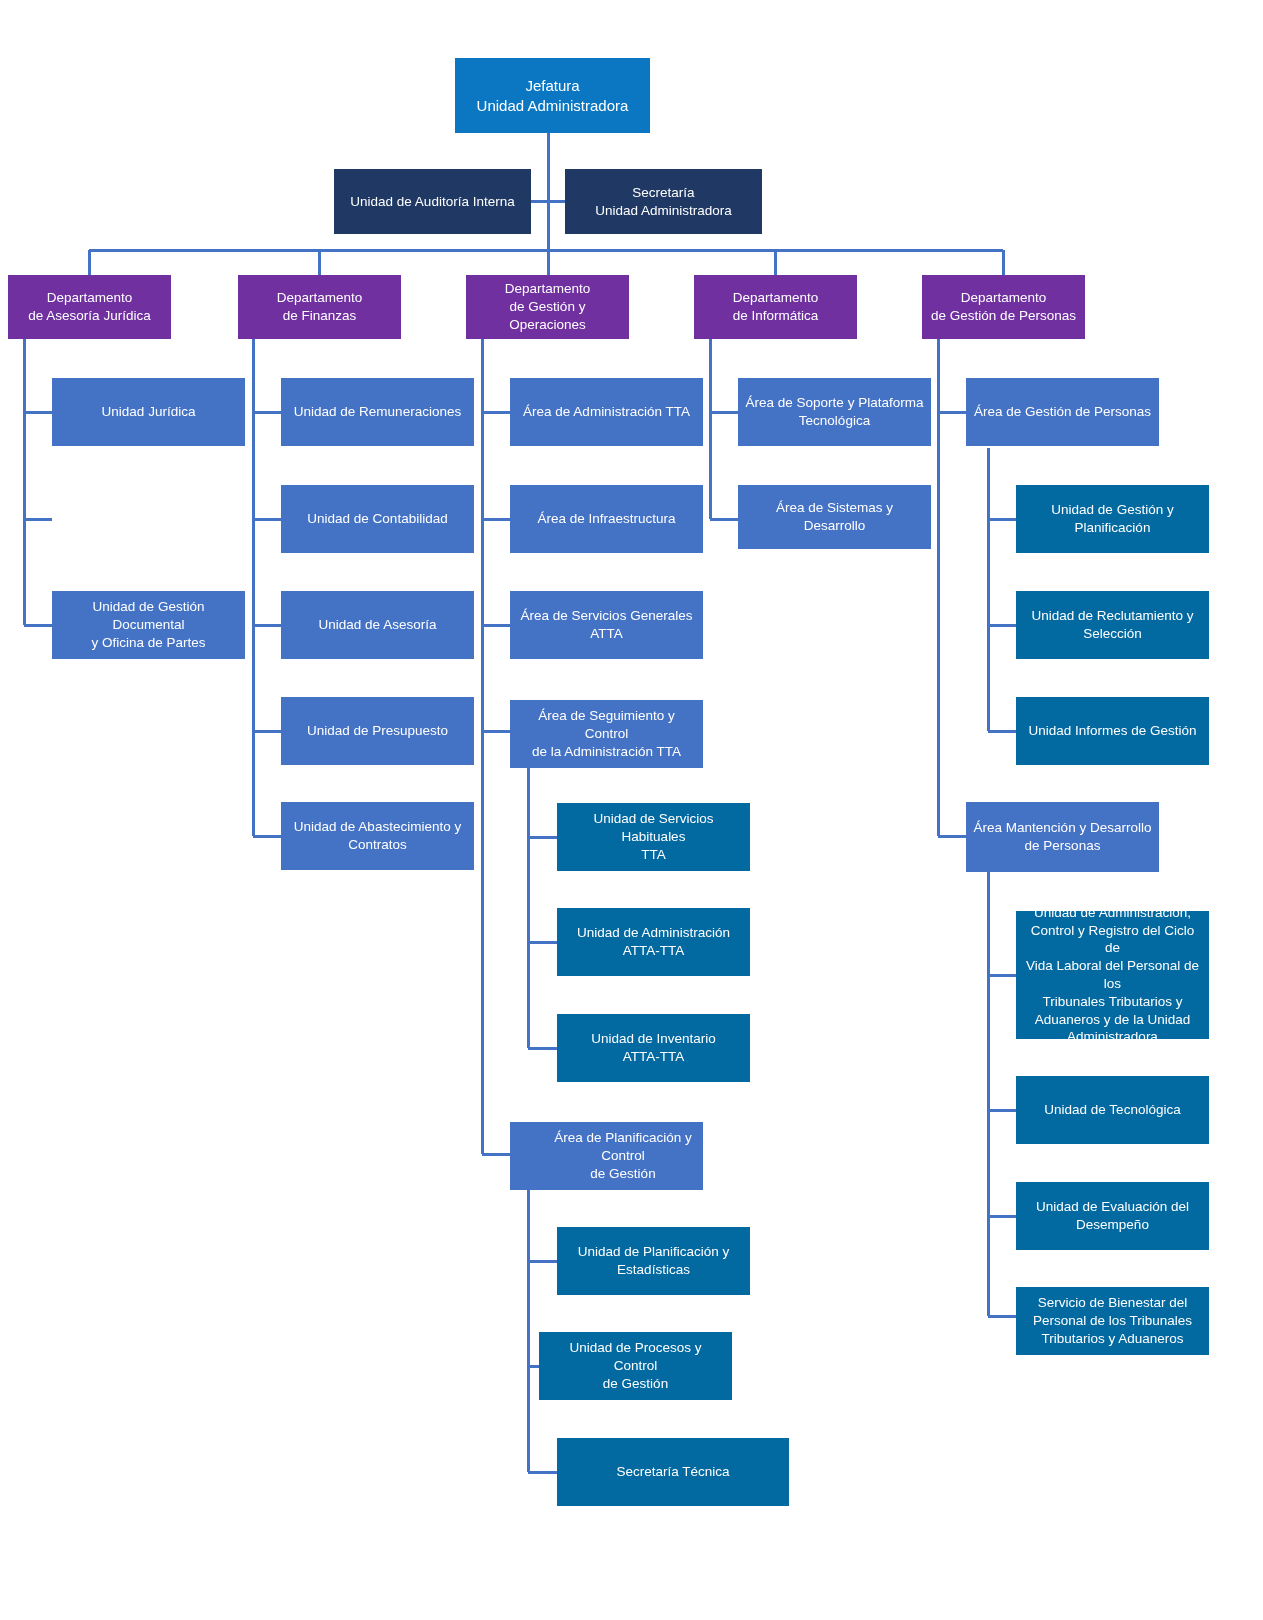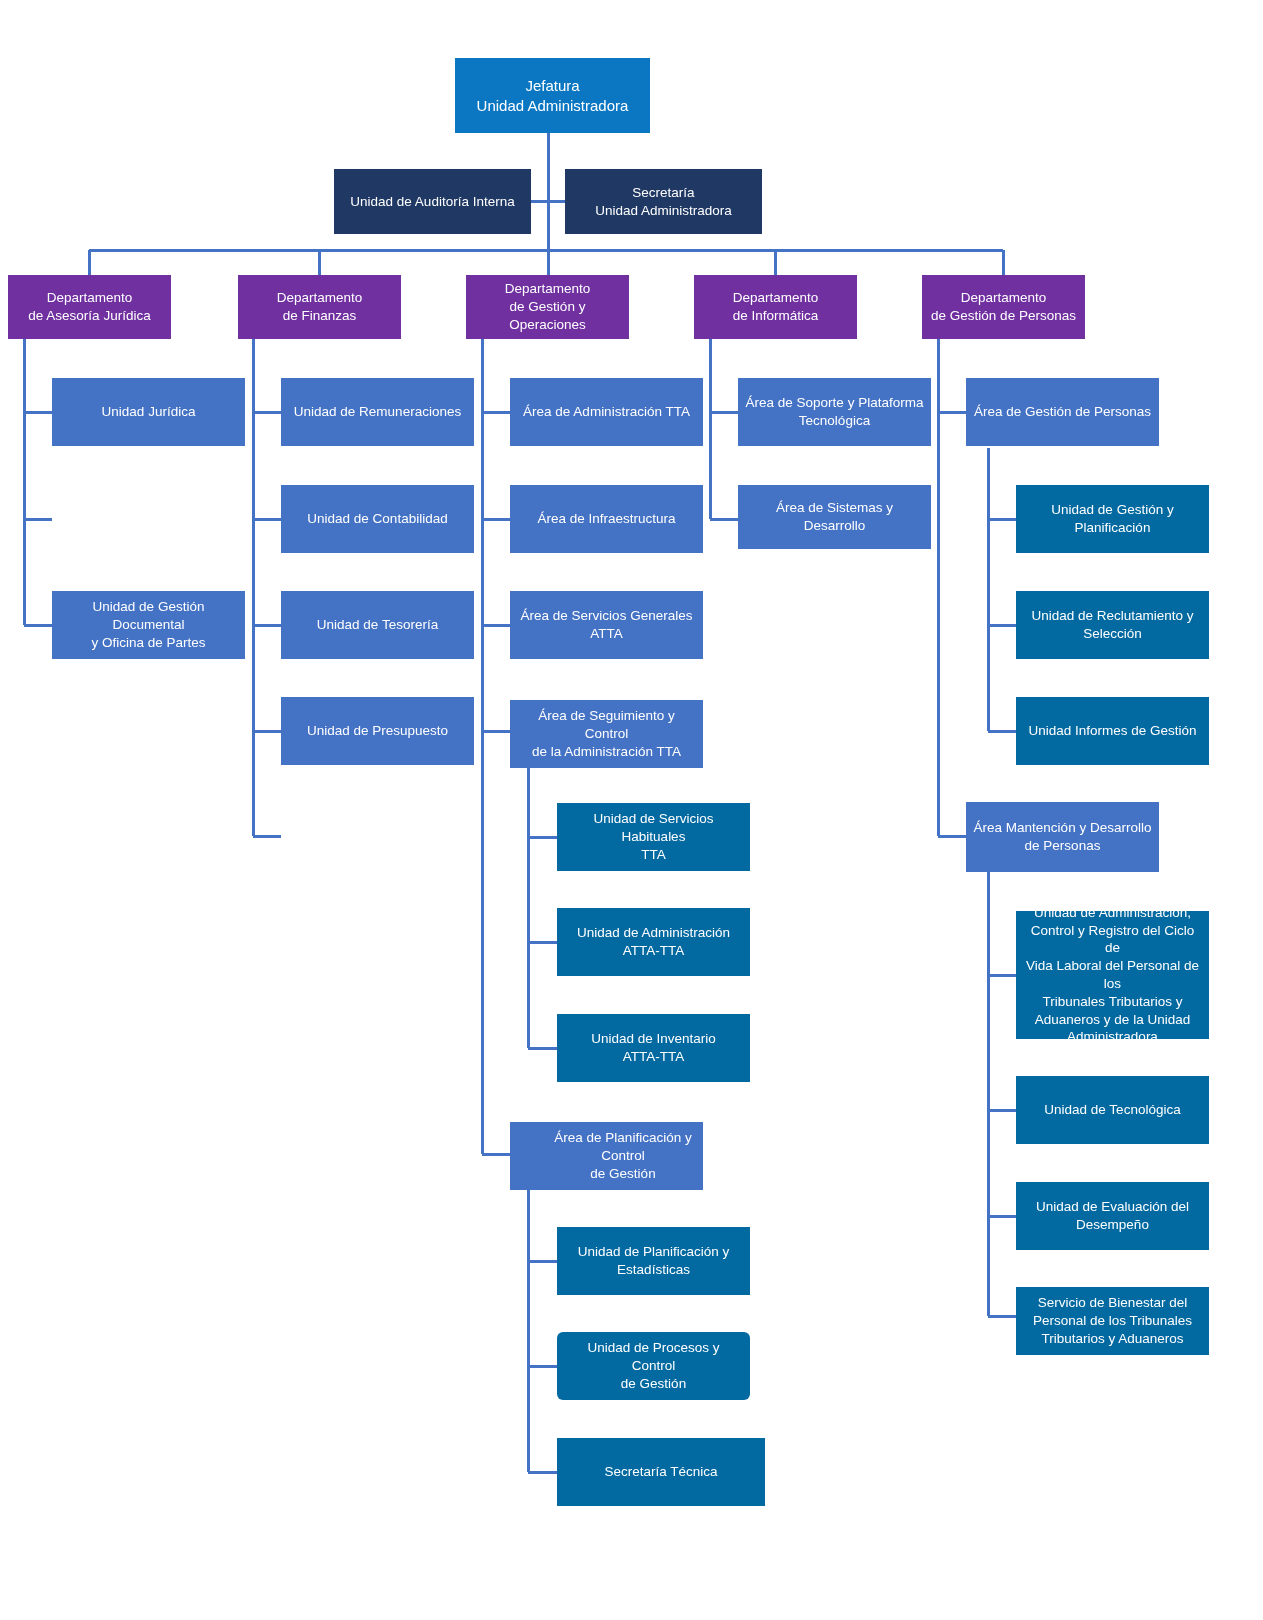--- a/index.html
+++ b/index.html
@@ -127,44 +127,46 @@
 de Informática</div>
   <div class="node node-dept" style="left:922px;top:275px;width:163px;height:64px;">Departamento
 de Gestión de Personas</div>
 
   <div class="node node-area" style="left:52px;top:378px;width:193px;height:68px;">Unidad Jurídica</div>
   <div class="node node-area" style="left:52px;top:591px;width:193px;height:68px;">Unidad de Gestión Documental
 y Oficina de Partes</div>
 
   <div class="node node-area" style="left:281px;top:378px;width:193px;height:68px;">Unidad de Remuneraciones</div>
   <div class="node node-area" style="left:281px;top:485px;width:193px;height:68px;">Unidad de Contabilidad</div>
-  <div class="node node-area" style="left:281px;top:591px;width:193px;height:68px;">Unidad de Tesorería</div>
+  <div class="node node-area" style="left:281px;top:591px;width:193px;height:68px;">Unidad de Asesoría</div>
   <div class="node node-area" style="left:281px;top:697px;width:193px;height:68px;">Unidad de Presupuesto</div>
+  <div class="node node-area" style="left:281px;top:802px;width:193px;height:68px;">Unidad de Abastecimiento y
+Contratos</div>
 
   <div class="node node-area" style="left:510px;top:378px;width:193px;height:68px;">Área de Administración TTA</div>
   <div class="node node-area" style="left:510px;top:485px;width:193px;height:68px;">Área de Infraestructura</div>
   <div class="node node-area" style="left:510px;top:591px;width:193px;height:68px;">Área de Servicios Generales
 ATTA</div>
   <div class="node node-area" style="left:510px;top:700px;width:193px;height:68px;">Área de Seguimiento y Control
 de la Administración TTA</div>
 
   <div class="node node-unit" style="left:557px;top:803px;width:193px;height:68px;">Unidad de Servicios Habituales
 TTA</div>
   <div class="node node-unit" style="left:557px;top:908px;width:193px;height:68px;">Unidad de Administración
 ATTA-TTA</div>
   <div class="node node-unit" style="left:557px;top:1014px;width:193px;height:68px;">Unidad de Inventario
 ATTA-TTA</div>
 
   <div class="node node-area" style="left:510px;top:1122px;width:193px;height:68px;padding-left:40px;">Área de Planificación y Control
 de Gestión</div>
   <div class="node node-unit" style="left:557px;top:1227px;width:193px;height:68px;">Unidad de Planificación y
 Estadísticas</div>
-  <div class="node node-unit" style="left:557px;top:1332px;width:193px;height:68px;border-radius:6px;">Unidad de Procesos y Control
+  <div class="node node-unit" style="left:539px;top:1332px;width:193px;height:68px;">Unidad de Procesos y Control
 de Gestión</div>
-  <div class="node node-unit" style="left:557px;top:1438px;width:208px;height:68px;">Secretaría Técnica</div>
+  <div class="node node-unit" style="left:557px;top:1438px;width:232px;height:68px;">Secretaría Técnica</div>
 
   <div class="node node-area" style="left:738px;top:378px;width:193px;height:68px;">Área de Soporte y Plataforma
 Tecnológica</div>
   <div class="node node-area" style="left:738px;top:485px;width:193px;height:64px;">Área de Sistemas y Desarrollo</div>
 
   <div class="node node-area" style="left:966px;top:378px;width:193px;height:68px;">Área de Gestión de Personas</div>
   <div class="node node-unit" style="left:1016px;top:485px;width:193px;height:68px;">Unidad de Gestión y
 Planificación</div>
   <div class="node node-unit" style="left:1016px;top:591px;width:193px;height:68px;">Unidad de Reclutamiento y
 Selección</div>

